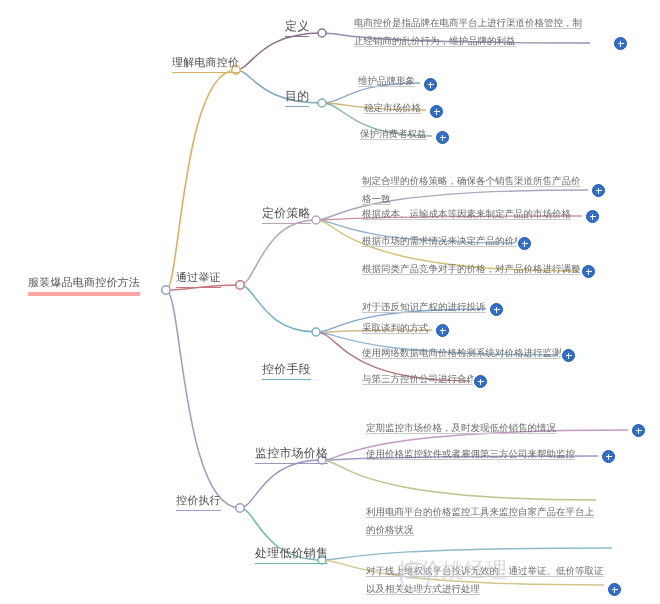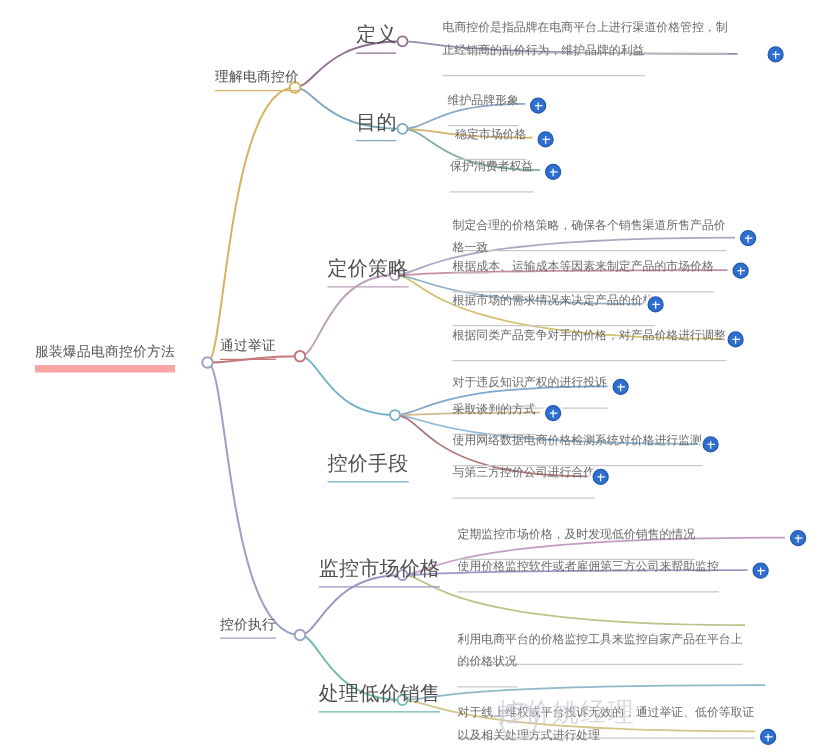--- a/index.html
+++ b/index.html
@@ -13,51 +13,51 @@
   svg.links{position:absolute;left:0;top:0;width:660px;height:604px;pointer-events:none;}
 
   .node{position:absolute;white-space:nowrap;}
   .node .txt{
     display:block;color:#4a4a4a;line-height:1.35;
     letter-spacing:.2px;
   }
 
   
   .root{left:28px;top:275px;}
-  .root .txt{font-size:11px;color:#555;padding-bottom:2px;border-bottom:6px solid #fca5a5;}
+  .root .txt{font-size:11px;color:#555;padding-bottom:2px;border-bottom:4px solid #fca5a5;}
 
   
   .lv1 .txt{font-size:11px;color:#4f4f4f;padding-bottom:2px;border-bottom:1.6px solid #c9c9c9;}
   .lv1.n1{left:172px;top:55px;}
   .lv1.n2{left:176px;top:270px;}
   .lv1.n3{left:176px;top:493px;text-align:right;}
   .lv1.n1 .txt{border-bottom-color:#d9b25f;}
   .lv1.n2 .txt{border-bottom-color:#c4787c;}
   .lv1.n3 .txt{border-bottom-color:#9aa2c4;}
 
   
-  .lv2 .txt{font-size:16px;color:#4f4f4f;padding-bottom:2px;border-bottom:1.4px solid #bcbcbc;}
+  .lv2 .txt{font-size:12px;color:#4f4f4f;padding-bottom:2px;border-bottom:1.4px solid #bcbcbc;}
   .lv2.d1{left:285px;top:18px;}
   .lv2.d2{left:285px;top:88px;}
   .lv2.d3{left:262px;top:205px;}
   .lv2.d4{left:262px;top:317px;}
   .lv2.d5{left:255px;top:445px;}
   .lv2.d6{left:255px;top:545px;}
   .lv2.d1 .txt{border-bottom-color:#8f6f8f;}
   .lv2.d2 .txt{border-bottom-color:#7fa8c0;}
   .lv2.d3 .txt{border-bottom-color:#b9a0b9;}
   .lv2.d4 .txt{border-bottom-color:#6fb0c8;margin-top:44px;}
   .lv2.d5 .txt{border-bottom-color:#9a94c0;}
   .lv2.d6 .txt{border-bottom-color:#6fb8b0;}
 
   
   .leaf{position:absolute;}
   .leaf .txt{
     font-size:9.5px;color:#6a6a6a;line-height:1.45;
-    padding-bottom:14px;border-bottom:1.3px solid #c9c9c9;
+    padding-bottom:0;border-bottom:1.3px solid #c9c9c9;
     white-space:normal;
   }
   .plus{
     position:absolute;width:11px;height:11px;border-radius:50%;
     background:#2f6fd0;border:1px solid #2158ad;
     box-shadow:0 0 0 2px rgba(255,255,255,.9);
   }
   .plus:before,.plus:after{
     content:"";position:absolute;background:#fff;
   }

